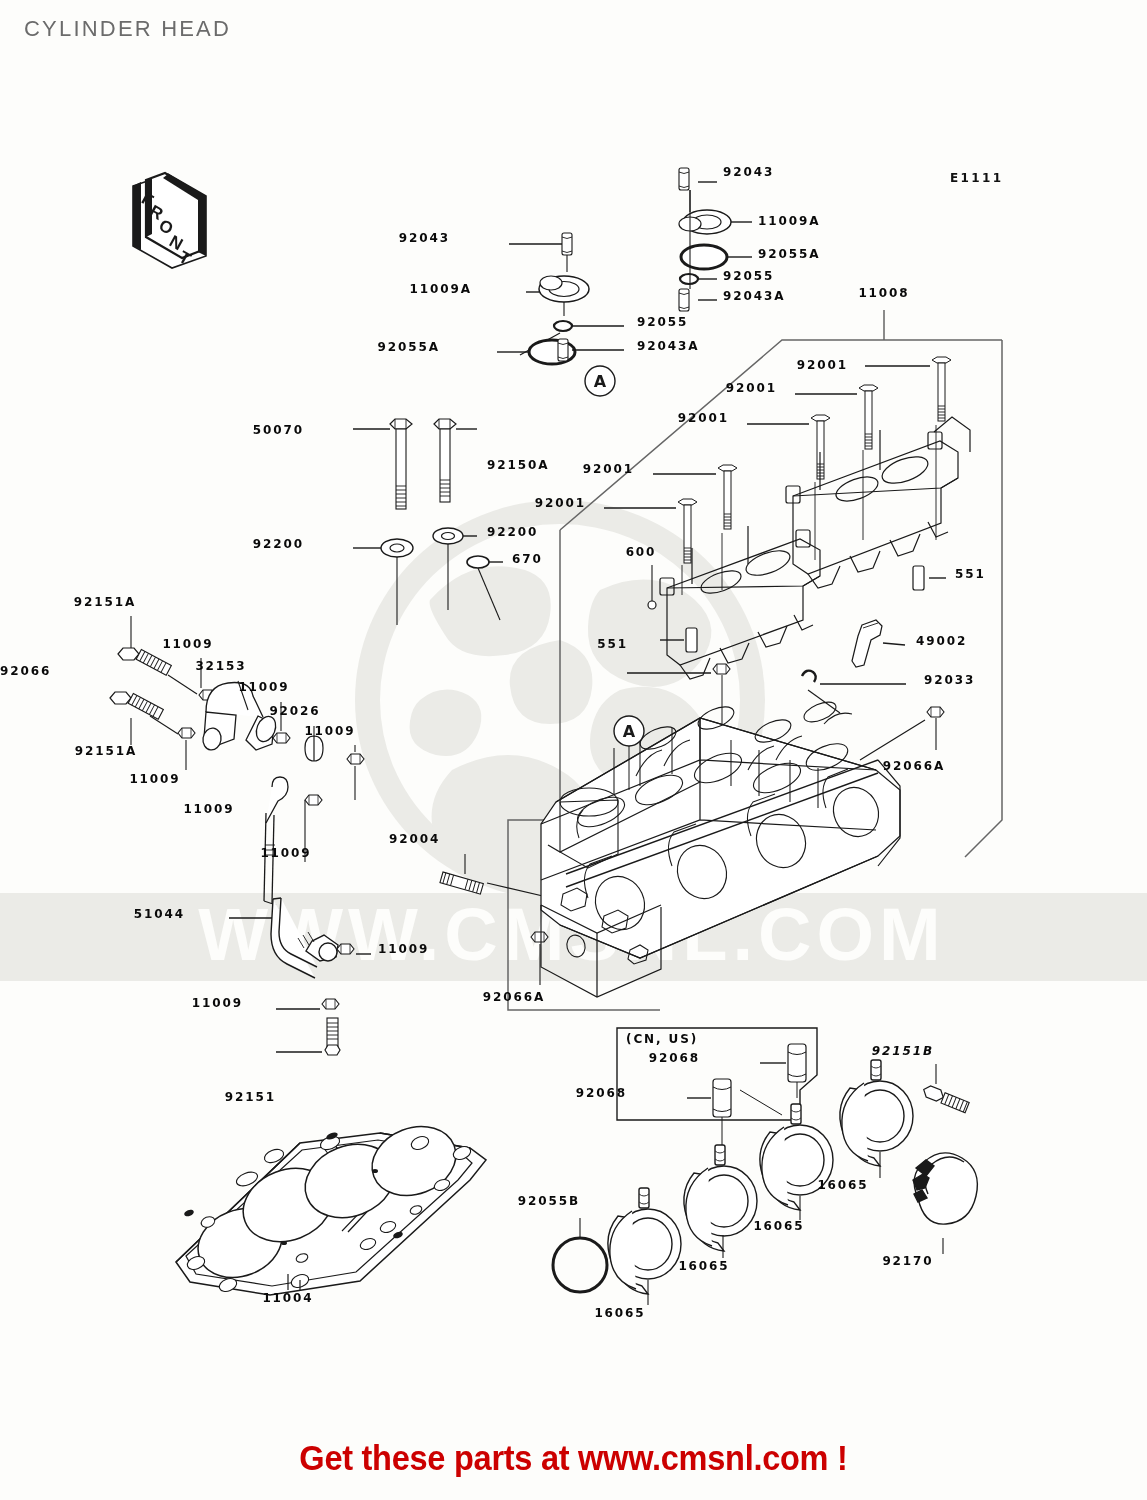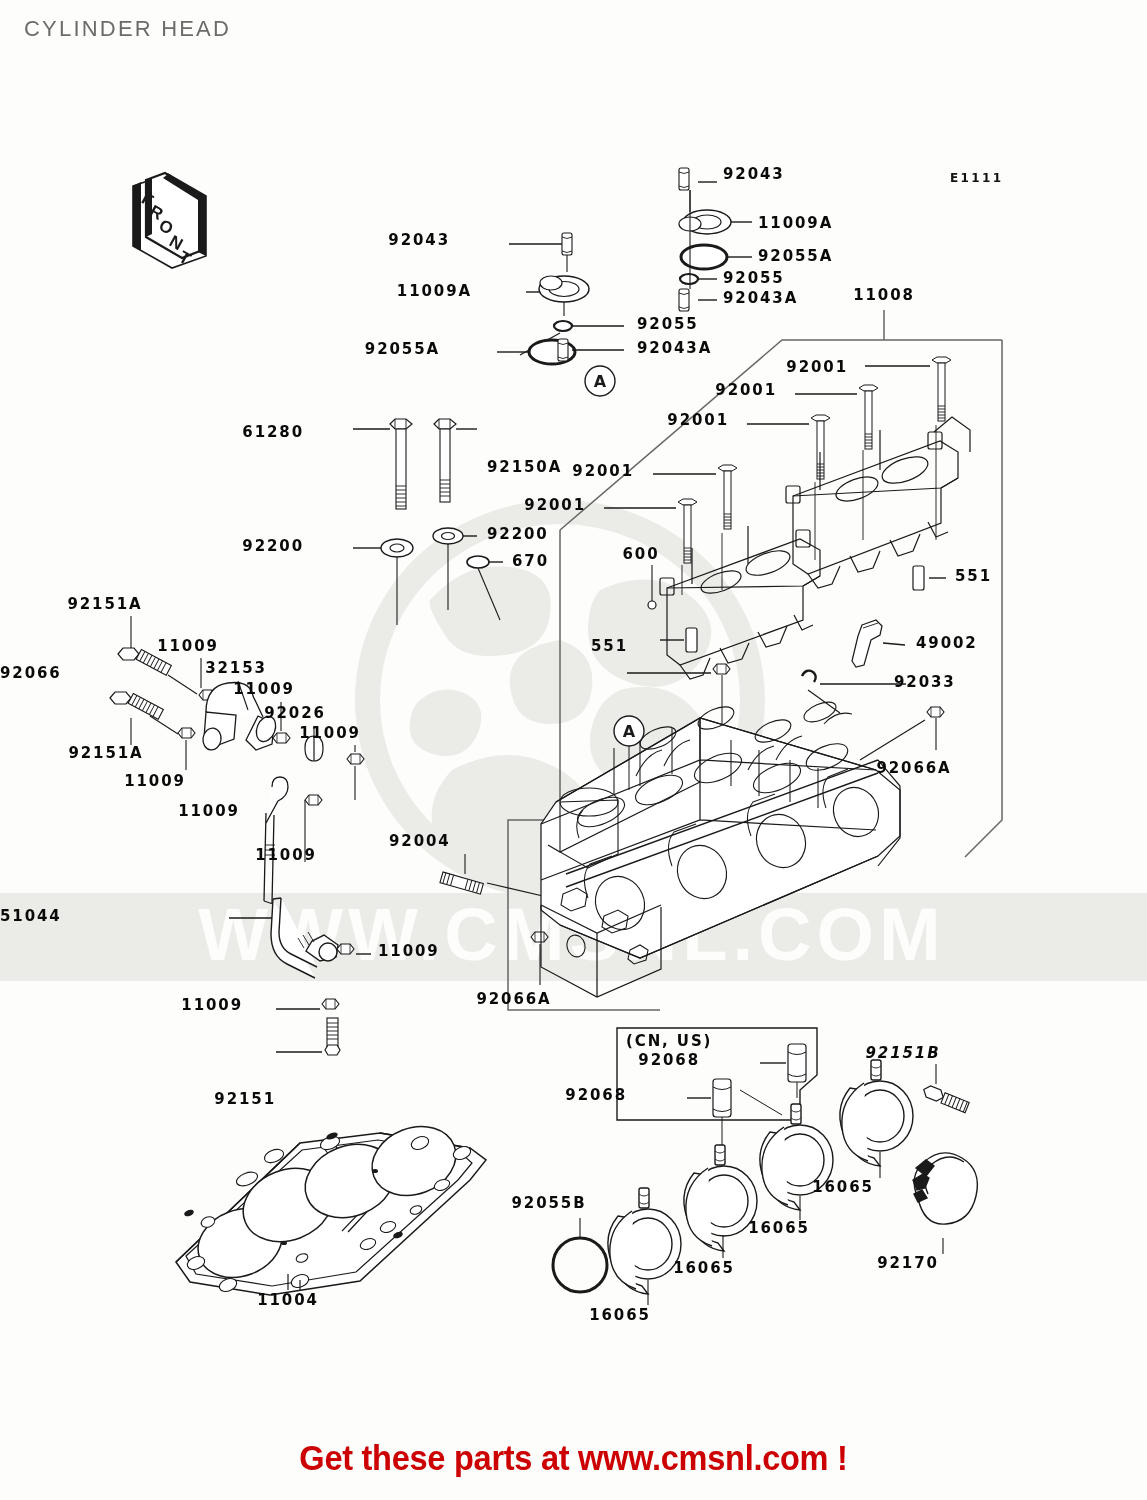--- a/index.html
+++ b/index.html
@@ -15,21 +15,21 @@
     position:absolute;left:950px;top:171px;font-size:12px;letter-spacing:2.4px;
     color:#111;font-family:"DejaVu Sans",sans-serif;font-weight:600;
   }
   #footer{
     position:absolute;left:0;top:1438px;width:1147px;text-align:center;
     color:#cc0000;font-size:35px;font-weight:bold;letter-spacing:-0.3px;
     font-family:"Liberation Sans",sans-serif;transform:scaleX(0.93);
   }
   .lbl{
     position:absolute;font-family:"DejaVu Sans",sans-serif;font-weight:700;
-    font-size:15px;letter-spacing:1.9px;color:#0a0a0a;white-space:nowrap;
+    font-size:12px;letter-spacing:1.9px;color:#0a0a0a;white-space:nowrap;
   }
   #canvas-wrap{position:absolute;left:0;top:0;width:1147px;height:1500px;}
   svg{display:block;}
   .wm{opacity:1;}
 </style>
 </head>
 <body>
 
 <div id="page-title">CYLINDER HEAD</div>
 <div id="ref-code">E1111</div>
@@ -630,44 +630,44 @@
     <div class="lbl" style="top: 282px; left: 0px; width: 472px; text-align: right;">11009A</div>
     <div class="lbl" style="top: 315px; left: 637px;">92055</div>
     <div class="lbl" style="top: 340px; left: 0px; width: 440px; text-align: right;">92055A</div>
     <div class="lbl" style="top: 339px; left: 637px;">92043A</div>
     <div class="lbl" style="top: 286px; left: 824px; width: 120px; text-align: center;">11008</div>
     <div class="lbl" style="top: 358px; left: 0px; width: 848px; text-align: right;">92001</div>
     <div class="lbl" style="top: 381px; left: 0px; width: 777px; text-align: right;">92001</div>
     <div class="lbl" style="top: 411px; left: 0px; width: 729px; text-align: right;">92001</div>
     <div class="lbl" style="top: 462px; left: 0px; width: 634px; text-align: right;">92001</div>
     <div class="lbl" style="top: 496px; left: 0px; width: 586px; text-align: right;">92001</div>
-    <div class="lbl" style="top: 423px; left: 0px; width: 304px; text-align: right;">61280</div>
+    <div class="lbl" style="top: 423px; left: 0px; width: 304px; text-align: right;">50070</div>
     <div class="lbl" style="top: 423px; left: 487px; margin-top: 35px;">92150A</div>
     <div class="lbl" style="top: 537px; left: 0px; width: 304px; text-align: right;">92200</div>
     <div class="lbl" style="top: 525px; left: 487px;">92200</div>
     <div class="lbl" style="top: 552px; left: 512px;">670</div>
     <div class="lbl" style="top: 545px; left: 581px; width: 120px; text-align: center;">600</div>
     <div class="lbl" style="top: 567px; left: 955px;">551</div>
     <div class="lbl" style="top: 637px; left: 0px; width: 628px; text-align: right;">551</div>
     <div class="lbl" style="top: 664px; left: 0px; width: 610px; text-align: left;">92066</div>
     <div class="lbl" style="top: 634px; left: 916px;">49002</div>
-    <div class="lbl" style="top: 673px; left: 894px;">92033</div>
+    <div class="lbl" style="top: 673px; left: 924px;">92033</div>
     <div class="lbl" style="top: 759px; left: 854px; width: 120px; text-align: center;">92066A</div>
     <div class="lbl" style="top: 595px; left: 45px; width: 120px; text-align: center;">92151A</div>
     <div class="lbl" style="top: 637px; left: 128px; width: 120px; text-align: center;">11009</div>
-    <div class="lbl" style="top: 659px; left: 161px; width: 120px; text-align: center; padding-left: 15px;">32153</div>
+    <div class="lbl" style="top: 659px; left: 161px; width: 120px; text-align: center;">32153</div>
     <div class="lbl" style="top: 680px; left: 204px; width: 120px; text-align: center;">11009</div>
     <div class="lbl" style="top: 704px; left: 235px; width: 120px; text-align: center;">92026</div>
     <div class="lbl" style="top: 724px; left: 270px; width: 120px; text-align: center;">11009</div>
     <div class="lbl" style="top: 744px; left: 46px; width: 120px; text-align: center;">92151A</div>
     <div class="lbl" style="top: 772px; left: 95px; width: 120px; text-align: center;">11009</div>
     <div class="lbl" style="top: 802px; left: 149px; width: 120px; text-align: center;">11009</div>
     <div class="lbl" style="top: 846px; left: 226px; width: 120px; text-align: center;">11009</div>
     <div class="lbl" style="top: 832px; left: 389px; width: 120px; text-align: left;">92004</div>
-    <div class="lbl" style="top: 907px; left: 0px; width: 185px; text-align: left;">51044</div>
+    <div class="lbl" style="top: 907px; left: 0px; width: 185px; text-align: right;">51044</div>
     <div class="lbl" style="top: 942px; left: 378px;">11009</div>
     <div class="lbl" style="top: 996px; left: 0px; width: 243px; text-align: right;">11009</div>
     <div class="lbl" style="top: 1090px; left: 0px; width: 239px; text-align: right; padding-left: 37px;">92151</div>
     <div class="lbl" style="top: 990px; left: 454px; width: 120px; text-align: center;">92066A</div>
     <div class="lbl" style="top: 1051px; left: 0px; width: 700px; text-align: right;">92068</div>
     <div class="lbl" style="top: 1086px; left: 0px; width: 627px; text-align: right;">92068</div>
     <div class="lbl" style="top: 1044px; left: 843px; width: 120px; text-align: center; font-style: italic;">92151B</div>
     <div class="lbl" style="top: 1178px; left: 783px; width: 120px; text-align: center;">16065</div>
     <div class="lbl" style="top: 1219px; left: 719px; width: 120px; text-align: center;">16065</div>
     <div class="lbl" style="top: 1259px; left: 644px; width: 120px; text-align: center;">16065</div>

